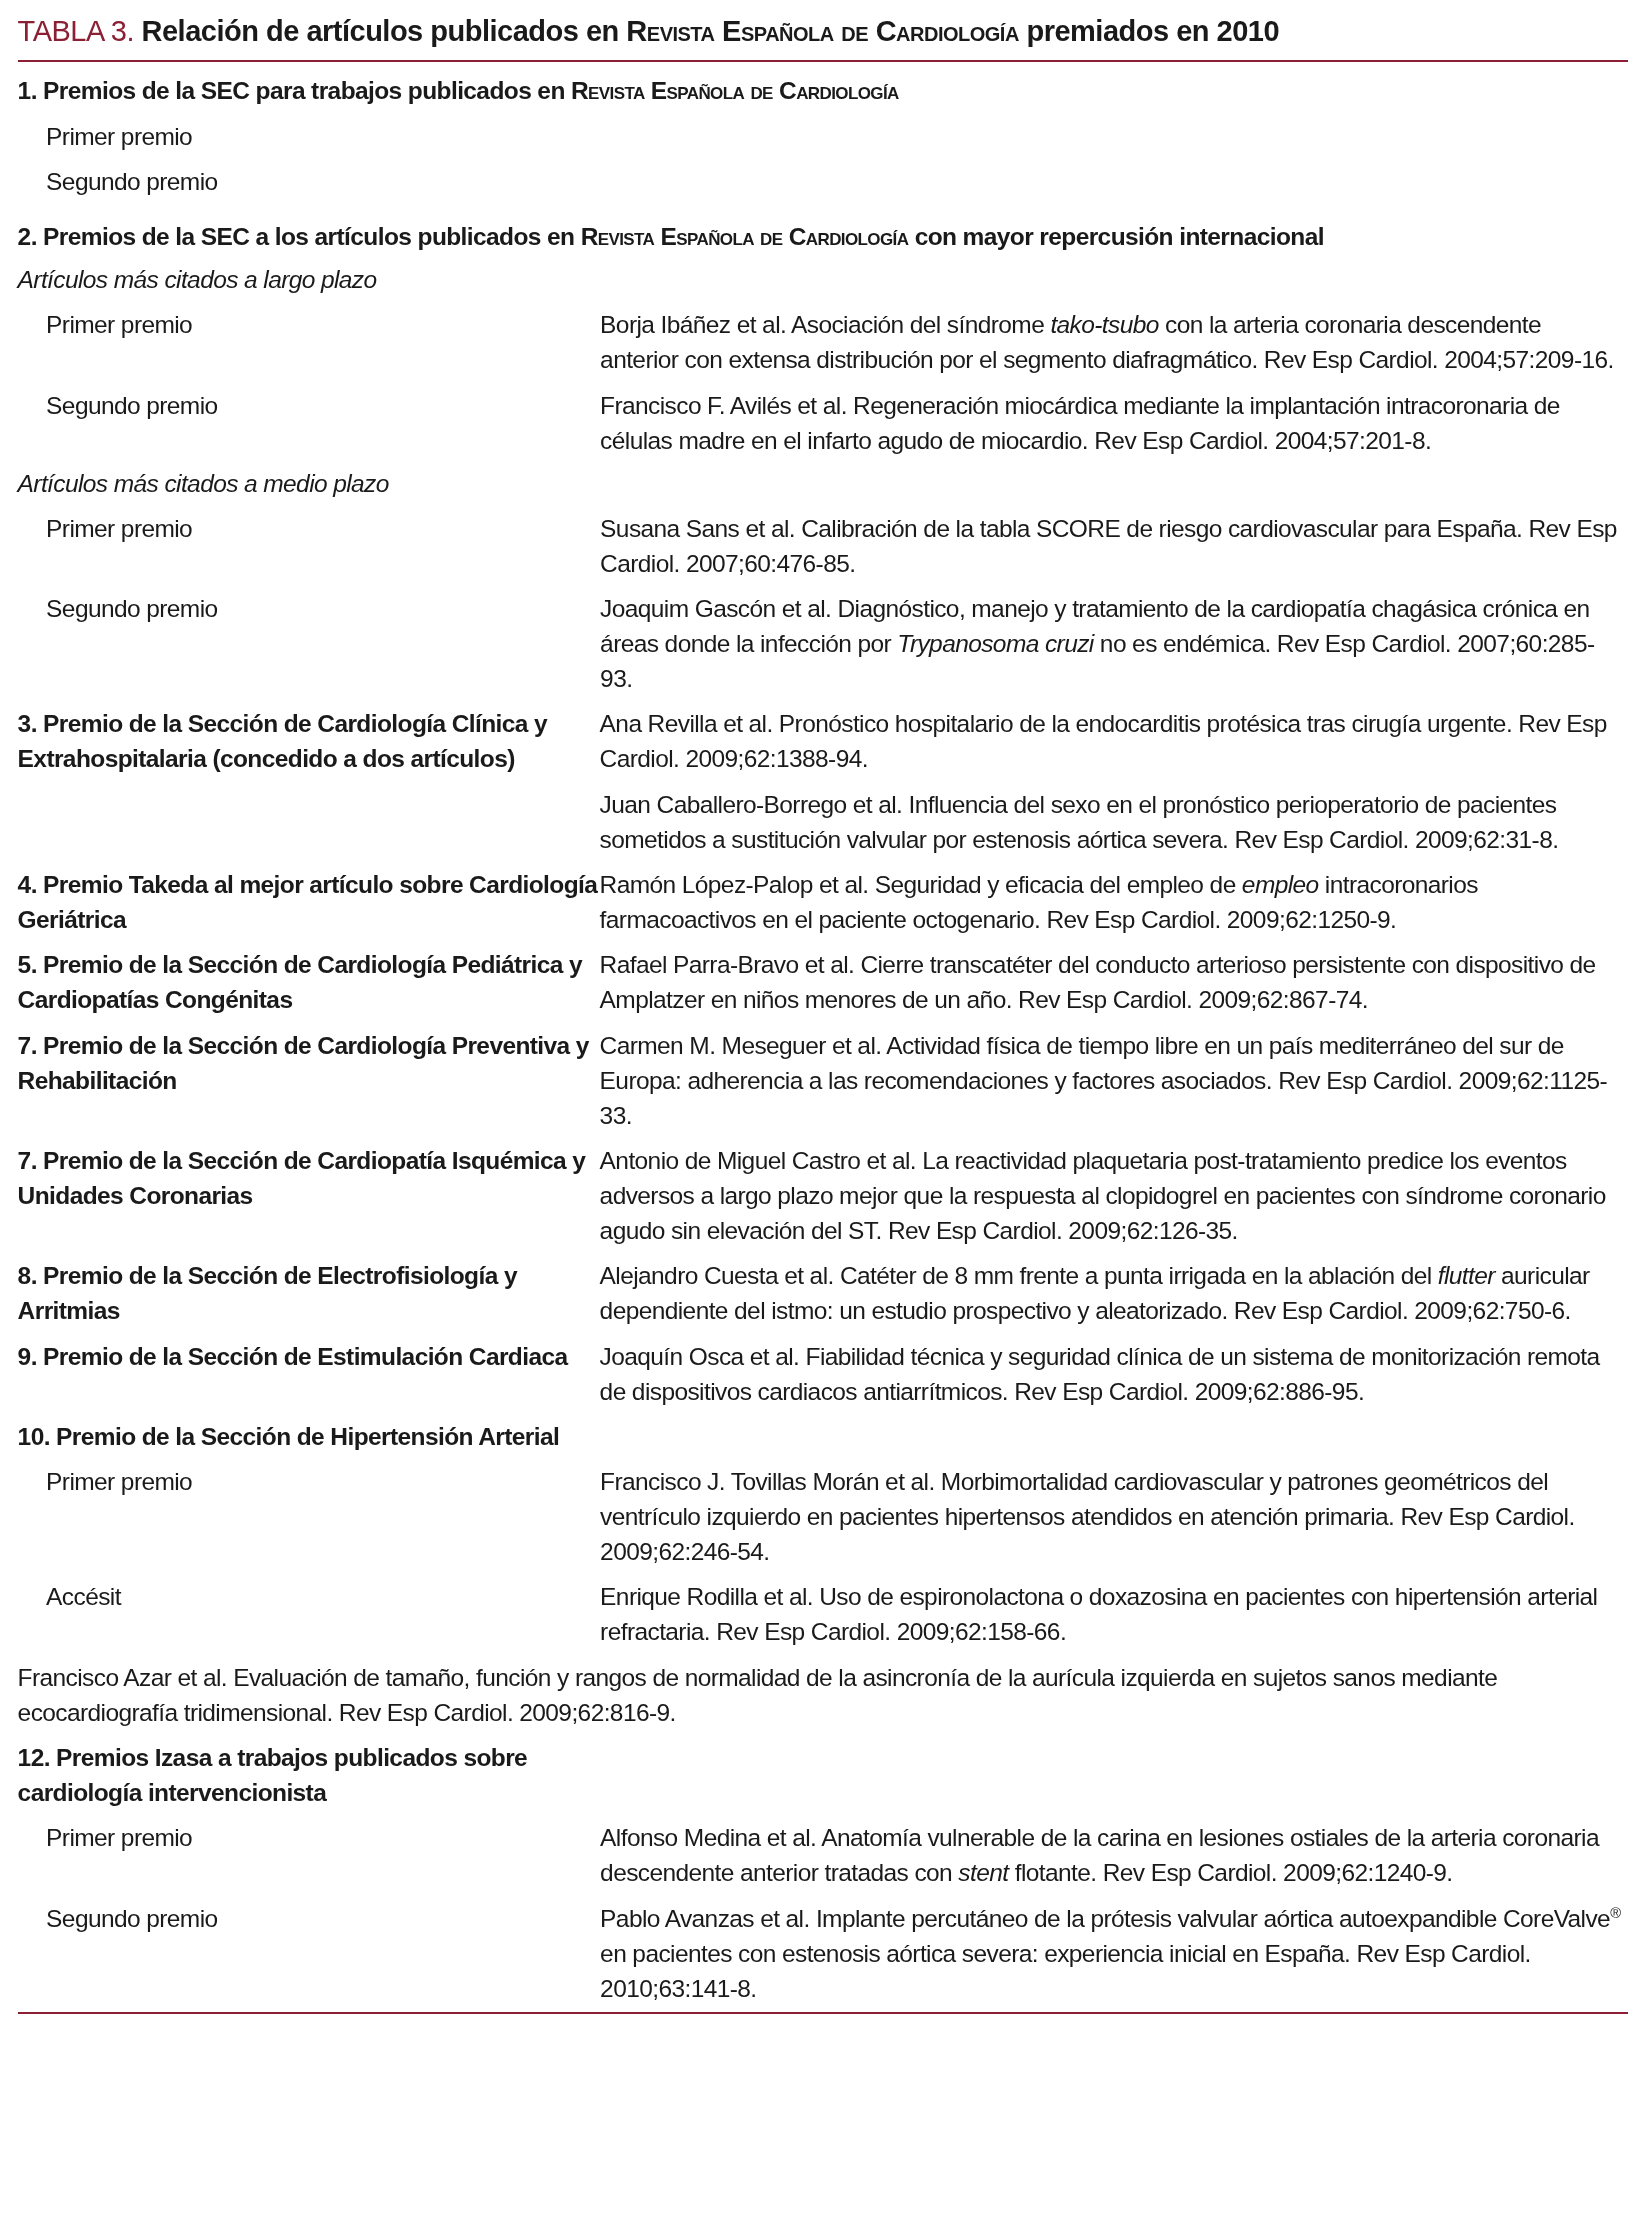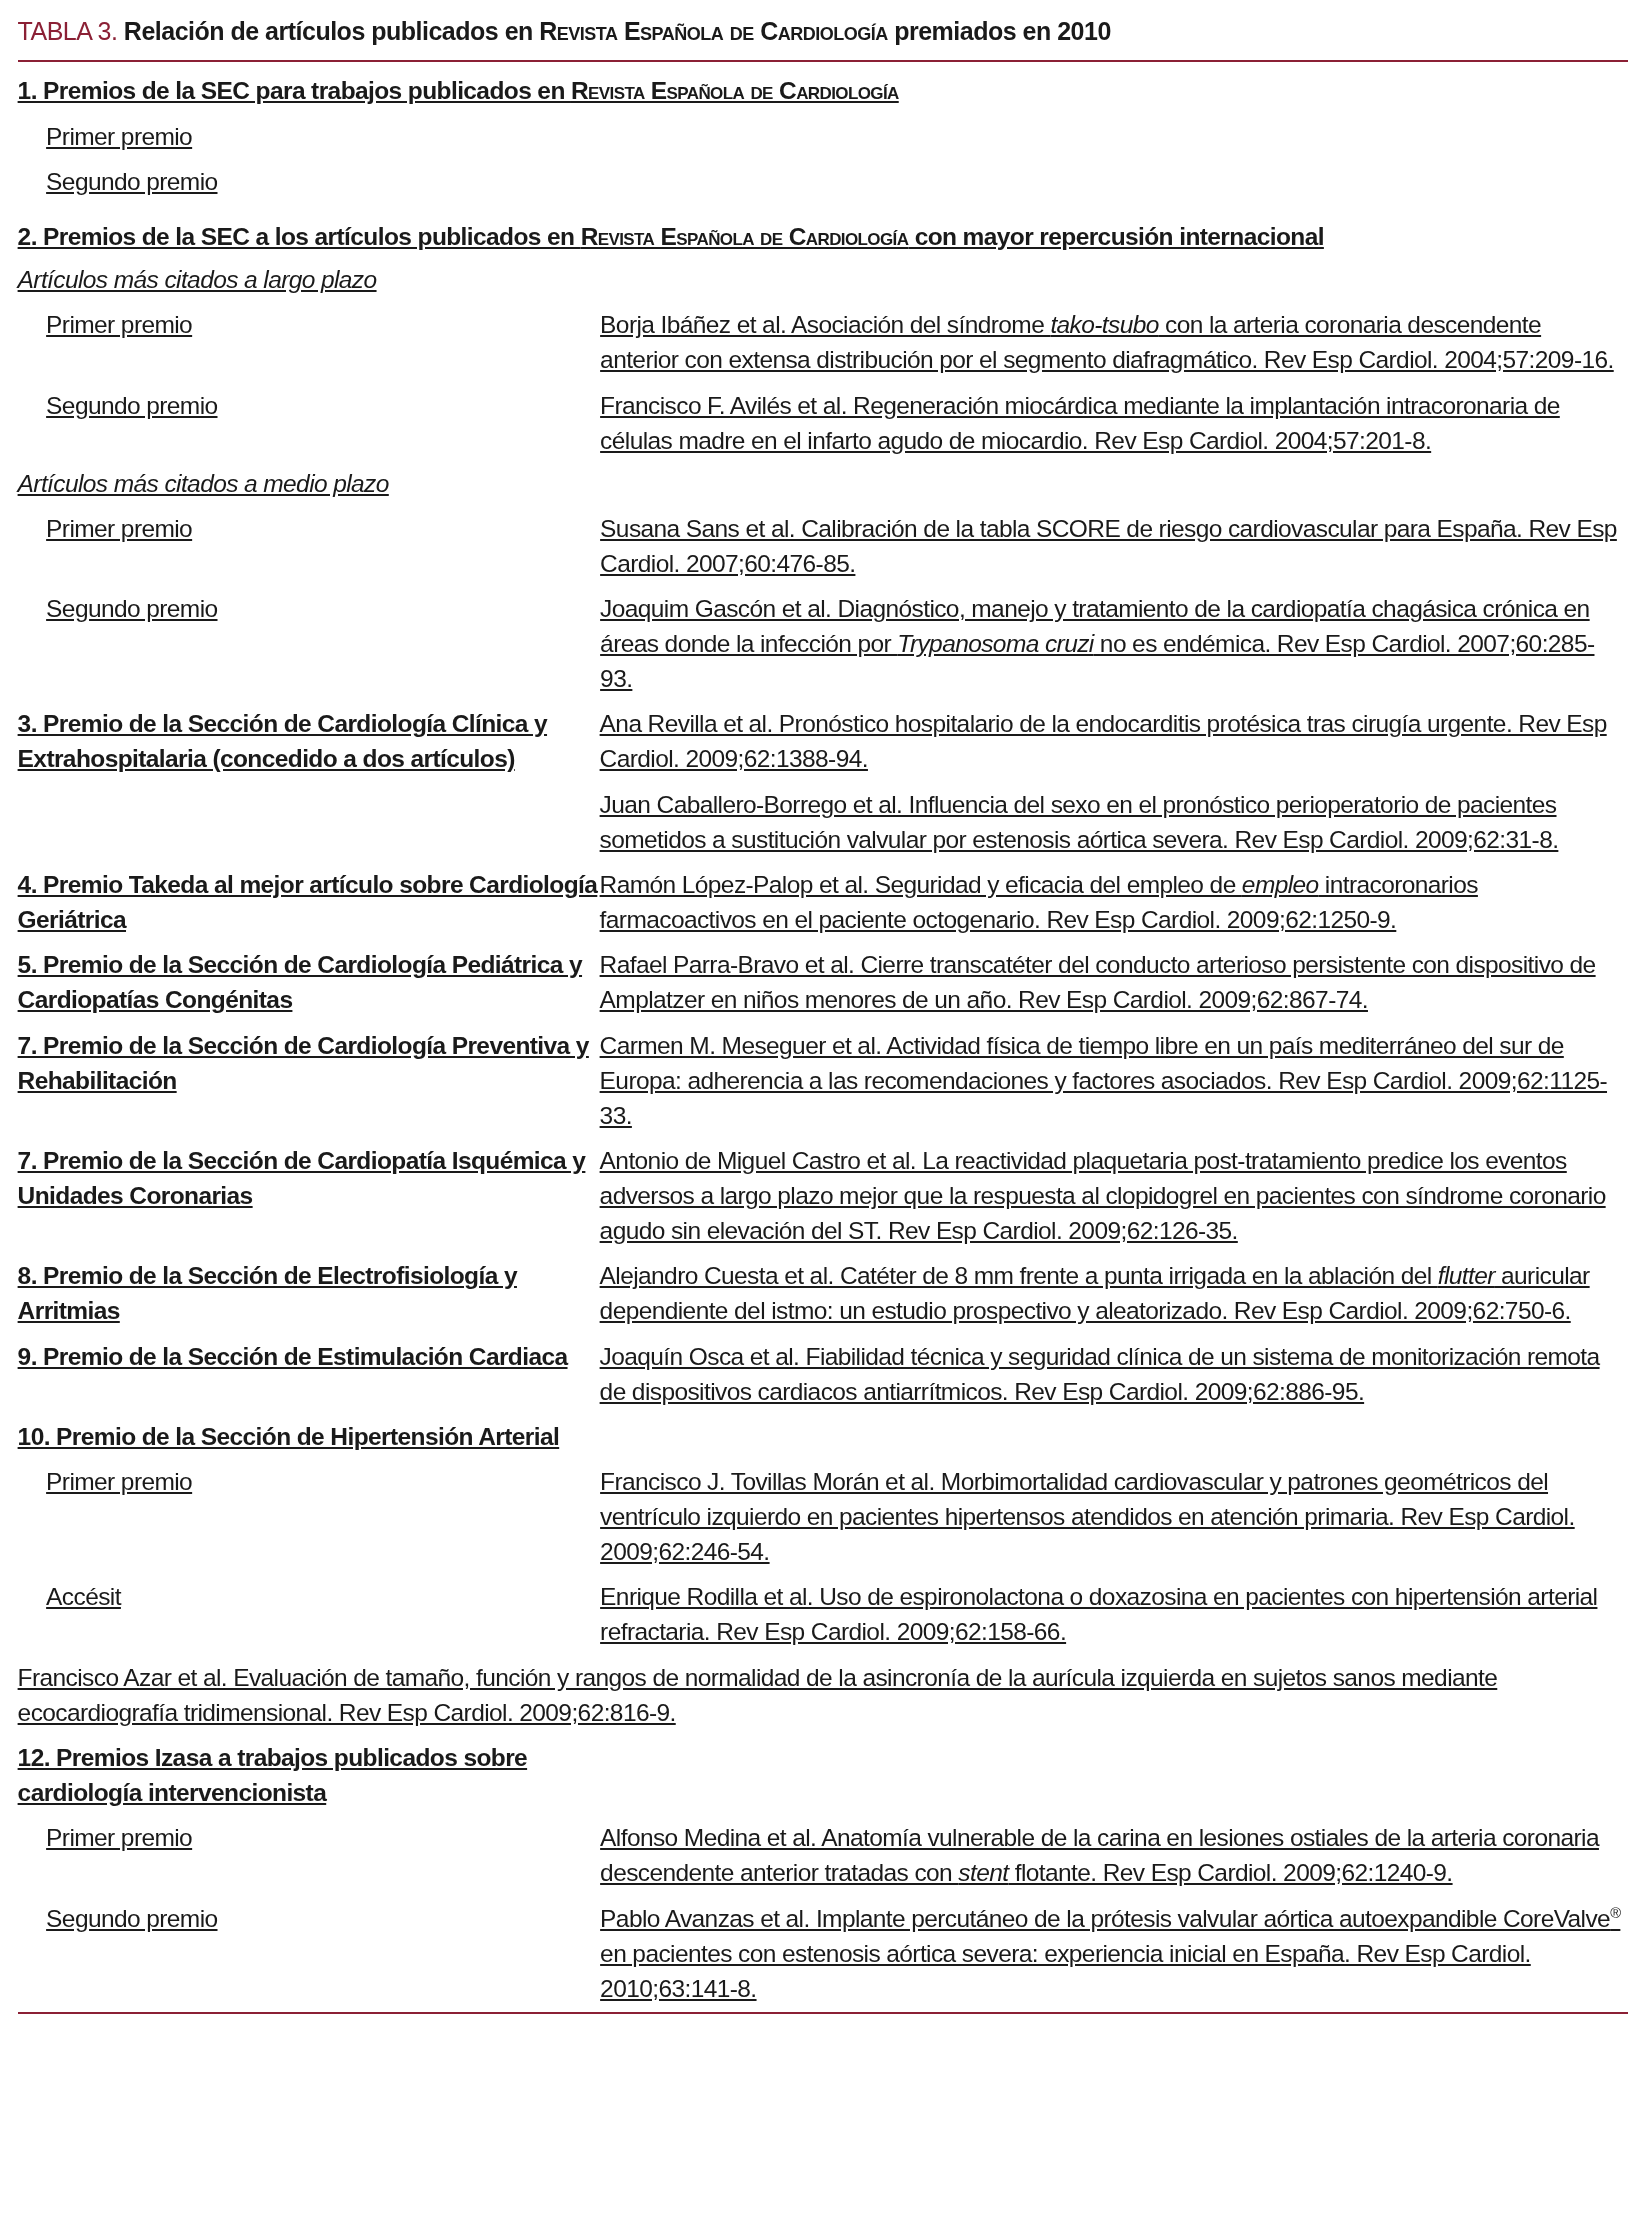--- a/index.html
+++ b/index.html
@@ -3,29 +3,29 @@
 <meta charset="utf-8">
 <style>
   html, body { margin: 0; padding: 0; background: #ffffff; }
   body {
     width: 1645px; height: 2227px; overflow: hidden;
     font-family: "Liberation Sans", sans-serif;
     color: #1a1a1a;
   }
   .page { position: relative; padding: 11px 17.4px 0 35px; }
   .title {
-    font-size: 25px; line-height: 41px; margin: 0 0 0 -17.4px; padding-left: 0;
+    font-size: 29px; line-height: 41px; margin: 0 0 0 -17.4px; padding-left: 0;
     white-space: nowrap; letter-spacing: -0.5px;
   }
   .title .tabla { color: #8b2035; font-weight: normal; }
   .title .text { font-weight: bold; color: #1a1a1a; }
   .sc { font-variant: small-caps; }
   .rule-top { height: 2.4px; background: #8b2035; margin: 8px 0 0 -17.4px; }
   .rule-bottom { height: 2.4px; background: #8b2035; margin: 6.3px 0 0 -17.4px; }
-  .rows { margin-left: -17.4px; text-decoration: underline; }
+  .rows { margin-left: -17.4px; }
   .row { display: flex; font-size: 24.5px; line-height: 35px; letter-spacing: -0.6px; }
   .row .left { width: 582px; flex: 0 0 582px; }
   .row .right { flex: 1; padding-right: 3.2px; }
   .sec { font-weight: bold; margin-top: 20px; white-space: nowrap; }
   .sub { font-style: italic; margin-top: 8px; }
   .item { margin-top: 10.3px; }
   .item .left.indent { padding-left: 28.5px; width: 554px; flex-basis: 554px; }
   .item .left.bold { font-weight: bold; }
   .first { margin-top: 11px; }
   i { font-style: italic; }

